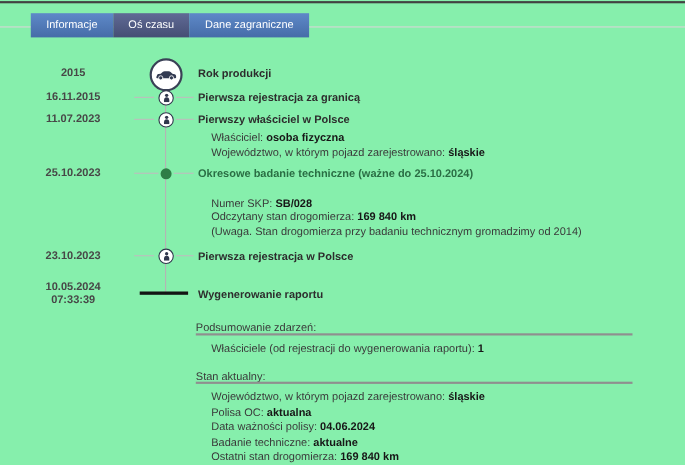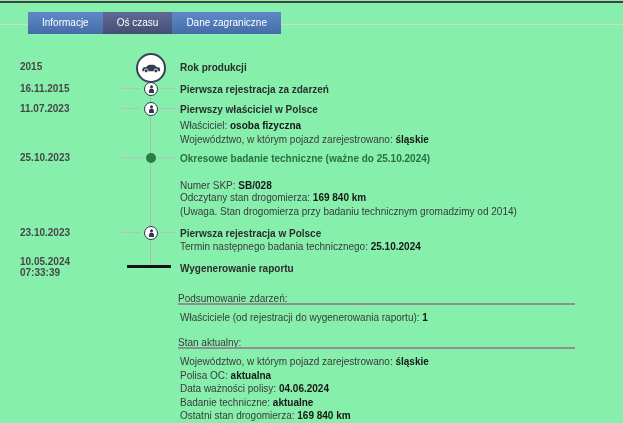--- a/index.html
+++ b/index.html
@@ -12,31 +12,31 @@
   .tabs{position:absolute;left:28px;top:12px;display:flex;z-index:3;}
   .tab{
     height:22px;line-height:22px;padding:0 14px;text-align:center;color:#fff;
     font-size:10px;background:linear-gradient(180deg,#5e89c8,#466ca8);cursor:pointer;
     white-space:nowrap;
   }
   .tab.active{background:linear-gradient(180deg,#606a95,#454e74);}
   .vline{position:absolute;left:150px;top:83px;width:1px;height:185px;background:#b4b4b4;}
   .conn{position:absolute;height:1px;background:#bdbdbd;}
   .date{
-    position:absolute;left:20px;width:93px;text-align:left;
+    position:absolute;left:20px;width:93px;text-align:center;
     font-size:10px;font-weight:bold;color:#474747;line-height:10px;
   }
   .date .t2{display:block;margin-top:1px;}
   .ev-title{
     position:absolute;left:180px;font-size:10px;font-weight:bold;color:#2d2d2d;
     line-height:11px;white-space:nowrap;
   }
   .ev-title.green{color:#2a6e44;}
   .detail{
-    position:absolute;left:180px;font-size:10px;color:#3a3a3a;line-height:11px;white-space:nowrap;
+    position:absolute;left:192px;font-size:10px;color:#3a3a3a;line-height:11px;white-space:nowrap;
   }
   .detail b{color:#171717;}
   .circle{
     position:absolute;background:#fff;border-radius:50%;
     display:flex;align-items:center;justify-content:center;box-sizing:border-box;
   }
   .circle.big{left:136px;top:53px;width:30px;height:30px;border:2px solid #3a4156;}
   .circle.small{left:144px;top:82px;width:14px;height:14px;border:1.5px solid #30374c;}
   .dot{position:absolute;left:146px;top:153px;width:10px;height:10px;border-radius:50%;background:#2e7d46;}
   .endline{position:absolute;left:127px;top:265px;width:44px;height:3px;background:#141414;}
@@ -71,21 +71,21 @@
 
   <div class="date" style="top:84px">16.11.2015</div>
   <div class="conn" style="left:122px;top:88px;width:18px"></div>
   <div class="conn" style="left:160px;top:88px;width:16px"></div>
   <div class="circle small" style="top:82px">
     <svg width="7" height="8" viewBox="0 0 7 8">
       <circle cx="3.5" cy="1.7" r="1.5" fill="#30374c"></circle>
       <path d="M3.5 3.5 C1.9 3.5 1.1 4.7 1.1 6.1 L1.1 8 L5.9 8 L5.9 6.1 C5.9 4.7 5.1 3.5 3.5 3.5 Z" fill="#30374c"></path>
     </svg>
   </div>
-  <div class="ev-title" style="top:84px">Pierwsza rejestracja za zdarzeń</div>
+  <div class="ev-title" style="top:84px">Pierwsza rejestracja za granicą</div>
 
   <div class="date" style="top:104px">11.07.2023</div>
   <div class="conn" style="left:122px;top:108px;width:18px"></div>
   <div class="conn" style="left:160px;top:108px;width:16px"></div>
   <div class="circle small" style="top:102px">
     <svg width="7" height="8" viewBox="0 0 7 8">
       <circle cx="3.5" cy="1.7" r="1.5" fill="#30374c"></circle>
       <path d="M3.5 3.5 C1.9 3.5 1.1 4.7 1.1 6.1 L1.1 8 L5.9 8 L5.9 6.1 C5.9 4.7 5.1 3.5 3.5 3.5 Z" fill="#30374c"></path>
     </svg>
   </div>
@@ -105,21 +105,20 @@
   <div class="date" style="top:228px">23.10.2023</div>
   <div class="conn" style="left:122px;top:232px;width:18px"></div>
   <div class="conn" style="left:160px;top:232px;width:16px"></div>
   <div class="circle small" style="top:226px">
     <svg width="7" height="8" viewBox="0 0 7 8">
       <circle cx="3.5" cy="1.7" r="1.5" fill="#30374c"></circle>
       <path d="M3.5 3.5 C1.9 3.5 1.1 4.7 1.1 6.1 L1.1 8 L5.9 8 L5.9 6.1 C5.9 4.7 5.1 3.5 3.5 3.5 Z" fill="#30374c"></path>
     </svg>
   </div>
   <div class="ev-title" style="top:228px">Pierwsza rejestracja w Polsce</div>
-  <div class="detail" style="top:241px"><span>Termin następnego badania technicznego: </span><b>25.10.2024</b></div>
 
   <div class="date" style="top:257px"><span>10.05.2024</span><span class="t2">07:33:39</span></div>
   <div class="endline"></div>
   <div class="ev-title" style="top:263px">Wygenerowanie raportu</div>
 
   <div class="sum-head" style="top:293px">Podsumowanie zdarzeń:</div>
   <div class="rule" style="top:303px"></div>
   <div class="detail" style="top:312px"><span>Właściciele (od rejestracji do wygenerowania raportu): </span><b>1</b></div>
 
   <div class="sum-head" style="top:337px">Stan aktualny:</div>

